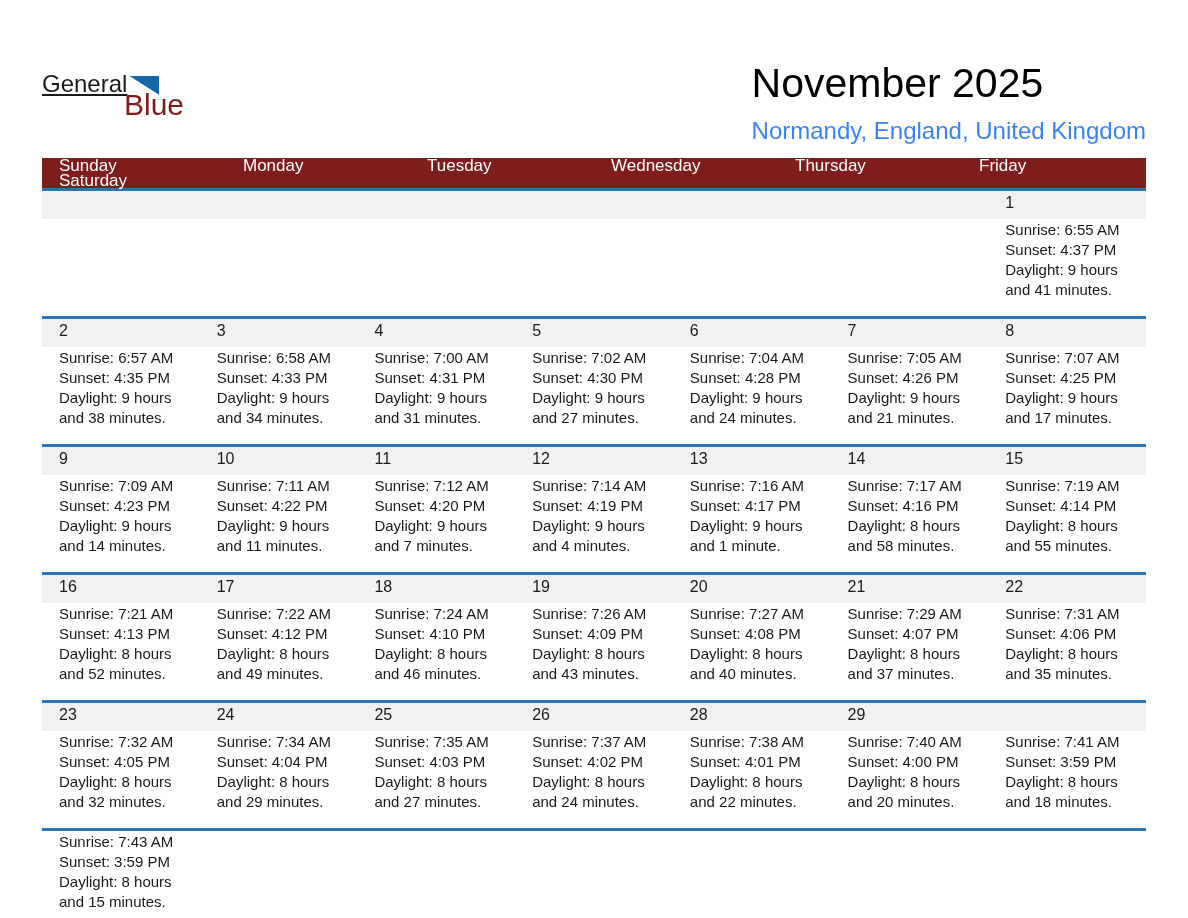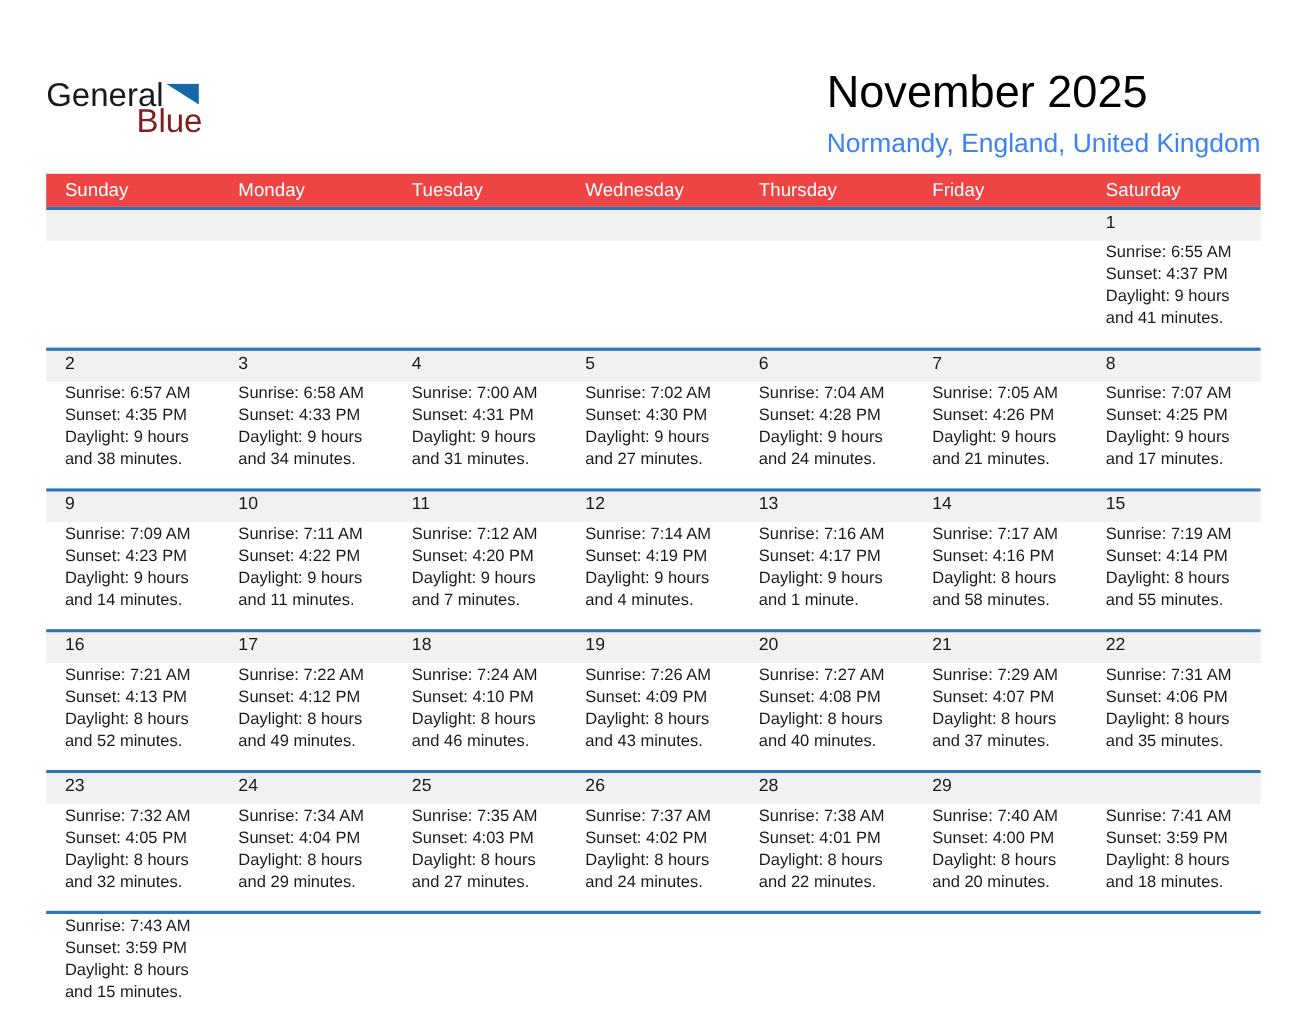--- a/index.html
+++ b/index.html
@@ -17,25 +17,26 @@
   
   .top-bar {
     display: flex;
     justify-content: space-between;
     align-items: flex-start;
     padding-top: 52px;
     height: 158px;
   }
   .logo { position: relative; width: 230px; padding-top: 18px; }
   .logo-line1 {
-    font-size: 30px;
+    font-size: 24px;
     color: #1a1a1a;
     letter-spacing: 0px;
     display: flex;
     align-items: flex-start;
+    text-decoration: underline;
   }
   .logo-general { font-family: "Liberation Sans", sans-serif; }
   .logo-triangle {
     display: inline-block;
     width: 30px; height: 19px;
     margin-left: 2px;
     margin-top: 6px;
     background: #1568A8;
     clip-path: polygon(0 0, 100% 0, 100% 100%);
   }
@@ -46,22 +47,22 @@
     margin-top: -10px;
   }
   .title-block { text-align: left; padding-top: 8px; }
   .cal-title { font-size: 41px; font-weight: normal; color: #000000; line-height: 1.15; }
   .cal-subtitle { font-size: 24px; font-weight: normal; color: #3b82f6; margin-top: 10px; }
 
   
   .calendar { width: 1104px; }
   .weekday-row {
     display: grid;
-    grid-template-columns: repeat(7, 1fr);
-    background: #ef4444;
+    grid-template-columns: repeat(6, 1fr);
+    background: #7f1d1d;
     height: 30px;
     align-items: center;
   }
   .weekday-cell {
     color: #ffffff;
     font-size: 17px;
     padding-left: 17px;
     white-space: nowrap;
     overflow: hidden;
   }

